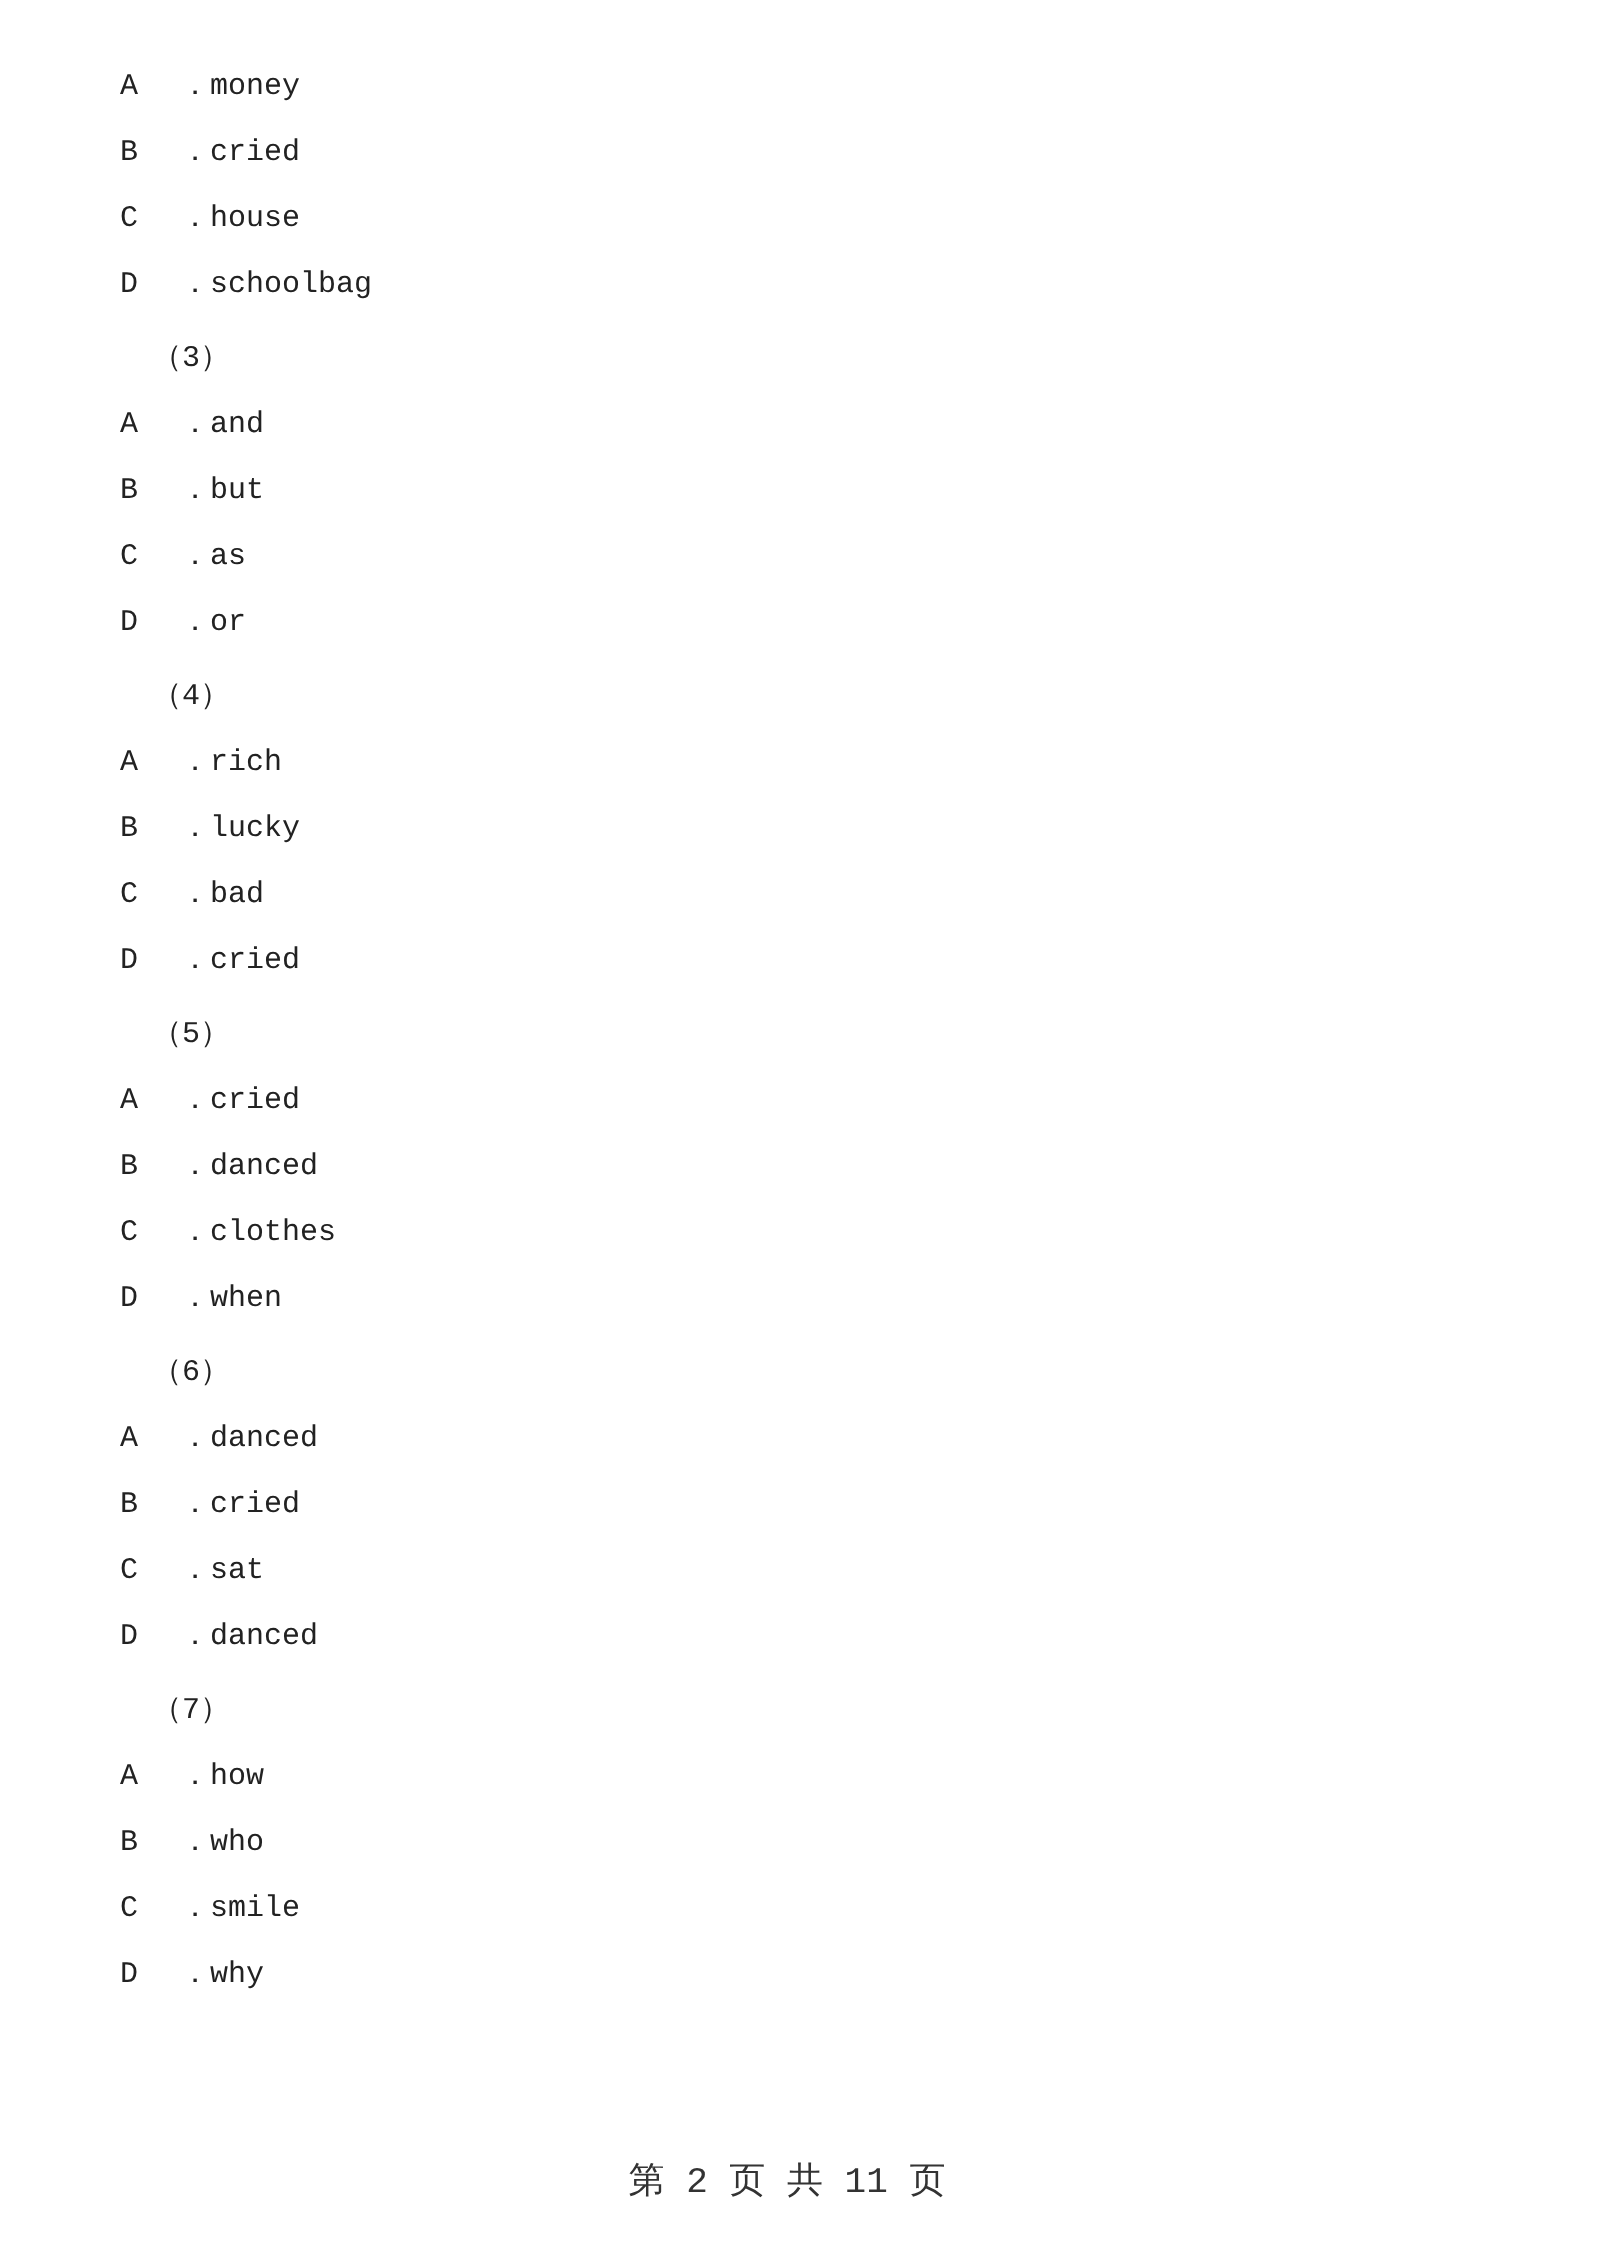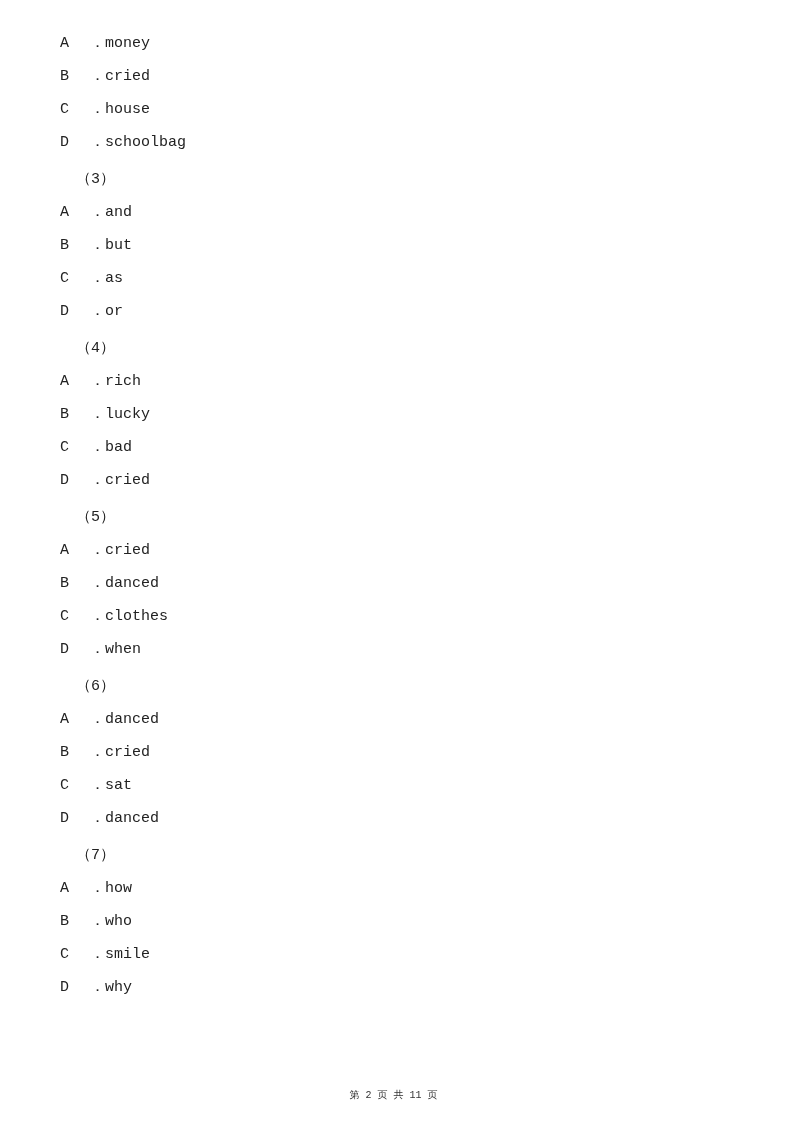--- a/index.html
+++ b/index.html
@@ -36,21 +36,21 @@
     .section-label {
       margin: 10px 0 6px 16px;
       line-height: 1.8;
     }
     .page-footer {
       position: absolute;
       bottom: 30px;
       left: 0;
       right: 13px;
       text-align: center;
-      font-size: 10px;
+      font-size: 18px;
       color: #333;
     }
   </style>
 </head>
 <body>
 
 <div class="content">
 
 <div class="option-line">
       <span class="option-label">A</span>

